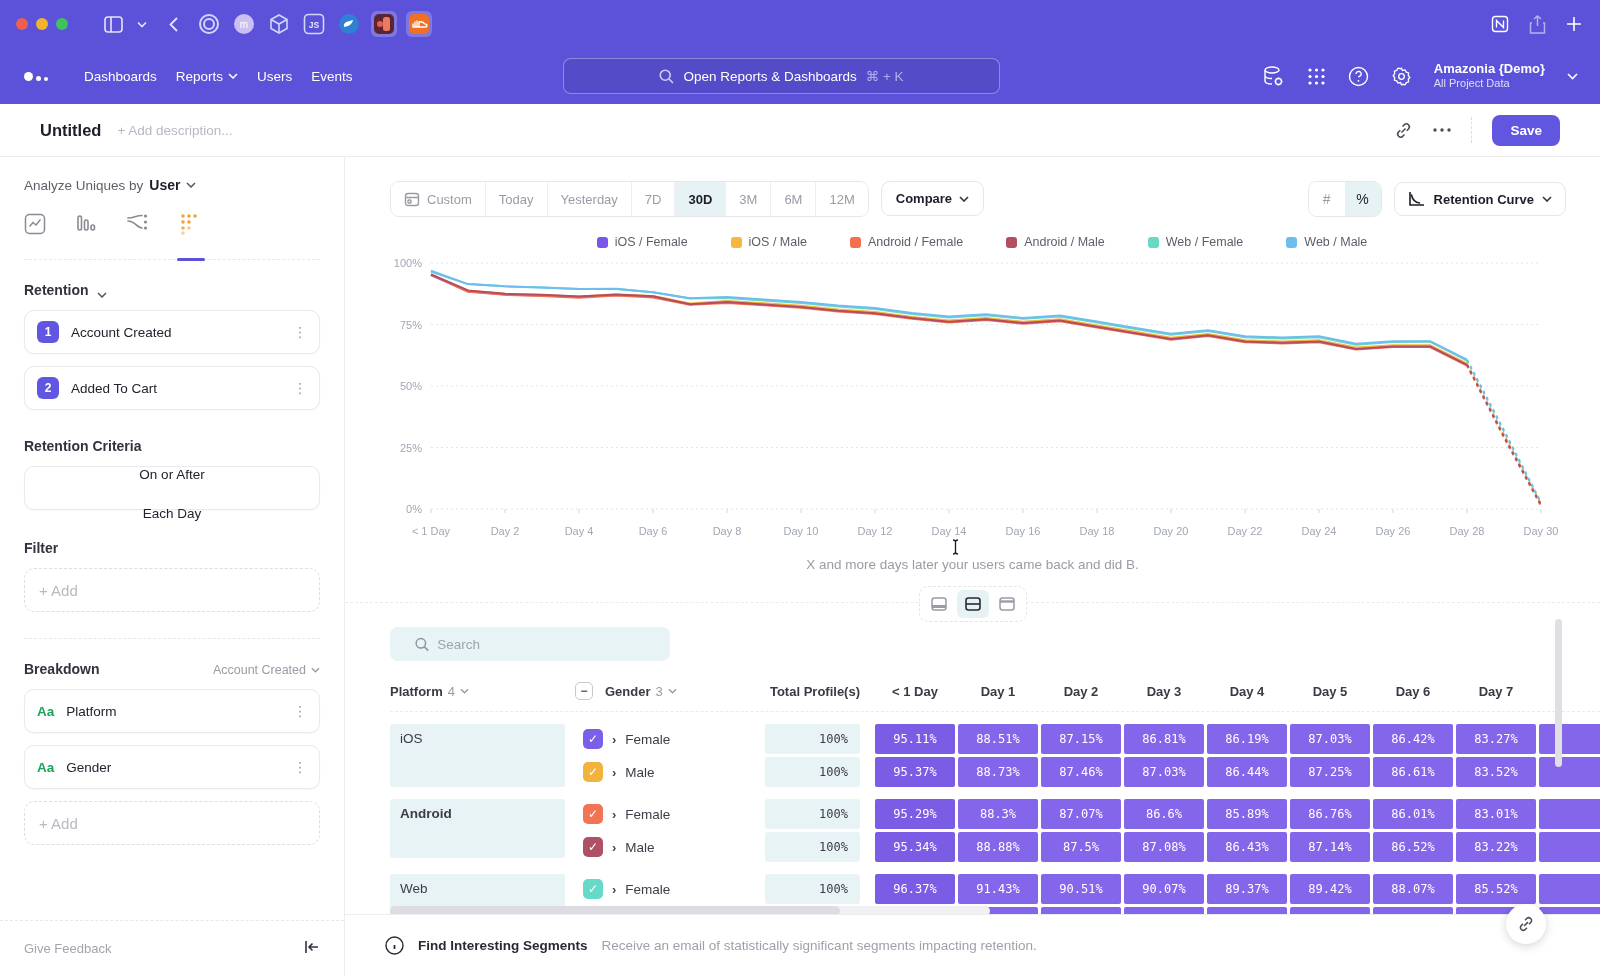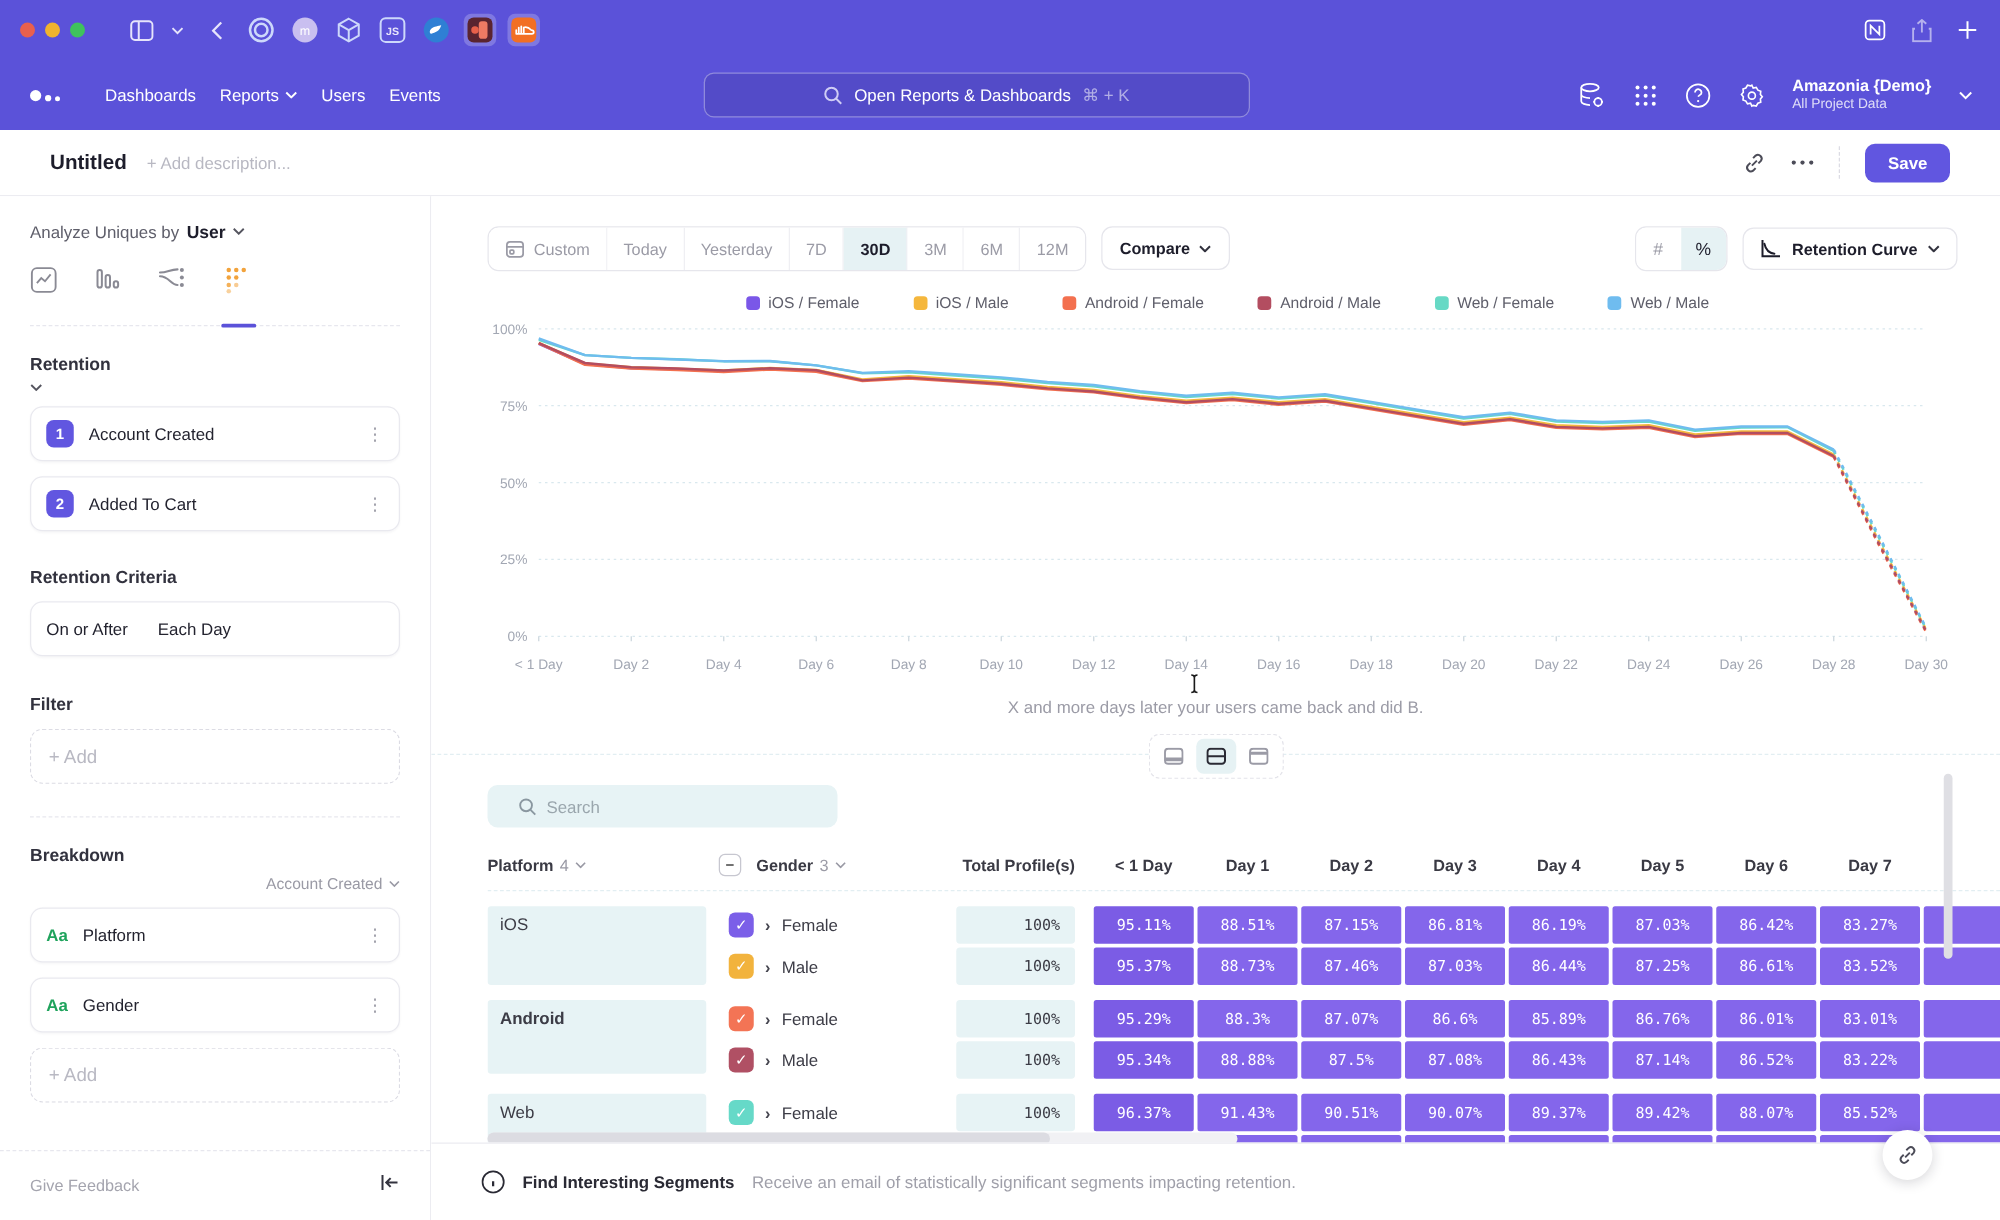--- a/index.html
+++ b/index.html
@@ -45,28 +45,28 @@
   .body-wrap { display:flex; height:819px; }
   .sidebar { width:345px; border-right:1px solid #ececf1; position:relative; padding:20px 24px 0 24px; background:#fff; }
   .main { flex:1; position:relative; overflow:hidden; background:#fff; }
 
   
   .analyze { font-size:13.5px; color:#5e5e6a; display:flex; align-items:center; gap:6px; }
   .analyze b { color:#1d1d2b; font-size:14px; }
   .tabs-row { display:flex; gap:30px; margin-top:20px; padding-bottom:12px; border-bottom:1px dashed #e7e7ee; }
   .tab { position:relative; padding-bottom:8px; cursor:pointer; }
   .tab.active::after { content:""; position:absolute; left:-3px; bottom:-14px; width:28px; height:3px; border-radius:2px; background:#5b52d9; }
-  .sec-h { margin-top:22px; font-size:14px; font-weight:bold; color:#32323e; display:flex; align-items:flex-start; gap:8px;flex-direction:column; }
+  .sec-h { margin-top:22px; font-size:14px; font-weight:bold; color:#32323e; display:flex; align-items:flex-end; gap:8px; }
   .sec-h .right { margin-left:auto; font-weight:normal; font-size:12.5px; color:#9a9aa5; display:flex; align-items:center; gap:5px; }
   .card { margin-top:12px; height:44px; border:1px solid #e9e9ef; border-radius:10px; background:#fff; box-shadow:0 1px 2px rgba(20,20,40,.04); display:flex; align-items:center; padding:0 12px; gap:12px; cursor:pointer; }
   .step-badge { width:22px; height:22px; border-radius:6px; background:#6156e0; color:#fff; font-size:12px; font-weight:bold; display:flex; align-items:center; justify-content:center; }
   .card .lbl { font-size:13.5px; color:#23232f; }
   .kebab { margin-left:auto; color:#9a9aa5; font-size:14px; letter-spacing:0; cursor:pointer; }
   .aa-badge { color:#1fa35c; font-size:13.5px; font-weight:bold; }
-  .crit-card { gap:24px; }
+  .crit-card { gap:24px;flex-direction:column; }
   .add-card { margin-top:12px; height:44px; border:1px dashed #dcdce4; border-radius:10px; display:flex; align-items:center; padding:0 14px; color:#b9b9c3; font-size:15px; cursor:pointer;text-align:center; }
   .side-divider { border-top:1px dashed #e7e7ee; margin-top:26px; }
   .side-footer { position:absolute; left:0; bottom:0; width:100%; height:56px; border-top:1px dashed #e7e7ee; display:flex; align-items:center; padding:0 24px; }
   .feedback { color:#a4a4ae; font-size:13px; }
   .collapse { margin-left:auto; color:#33333f; cursor:pointer; }
 
   
   .controls-row { display:flex; align-items:flex-start; margin:24px 34px 0 45px; }
   .range-group { display:flex; border:1px solid #e6e6ec; border-radius:9px; overflow:hidden; background:#fff; }
   .range-btn { border:none; background:#fff; font-size:13px; color:#9b9ba6; padding:9px 13px; display:flex; align-items:center; gap:7px; border-right:1px solid #efeff3; cursor:pointer; white-space:nowrap; }

